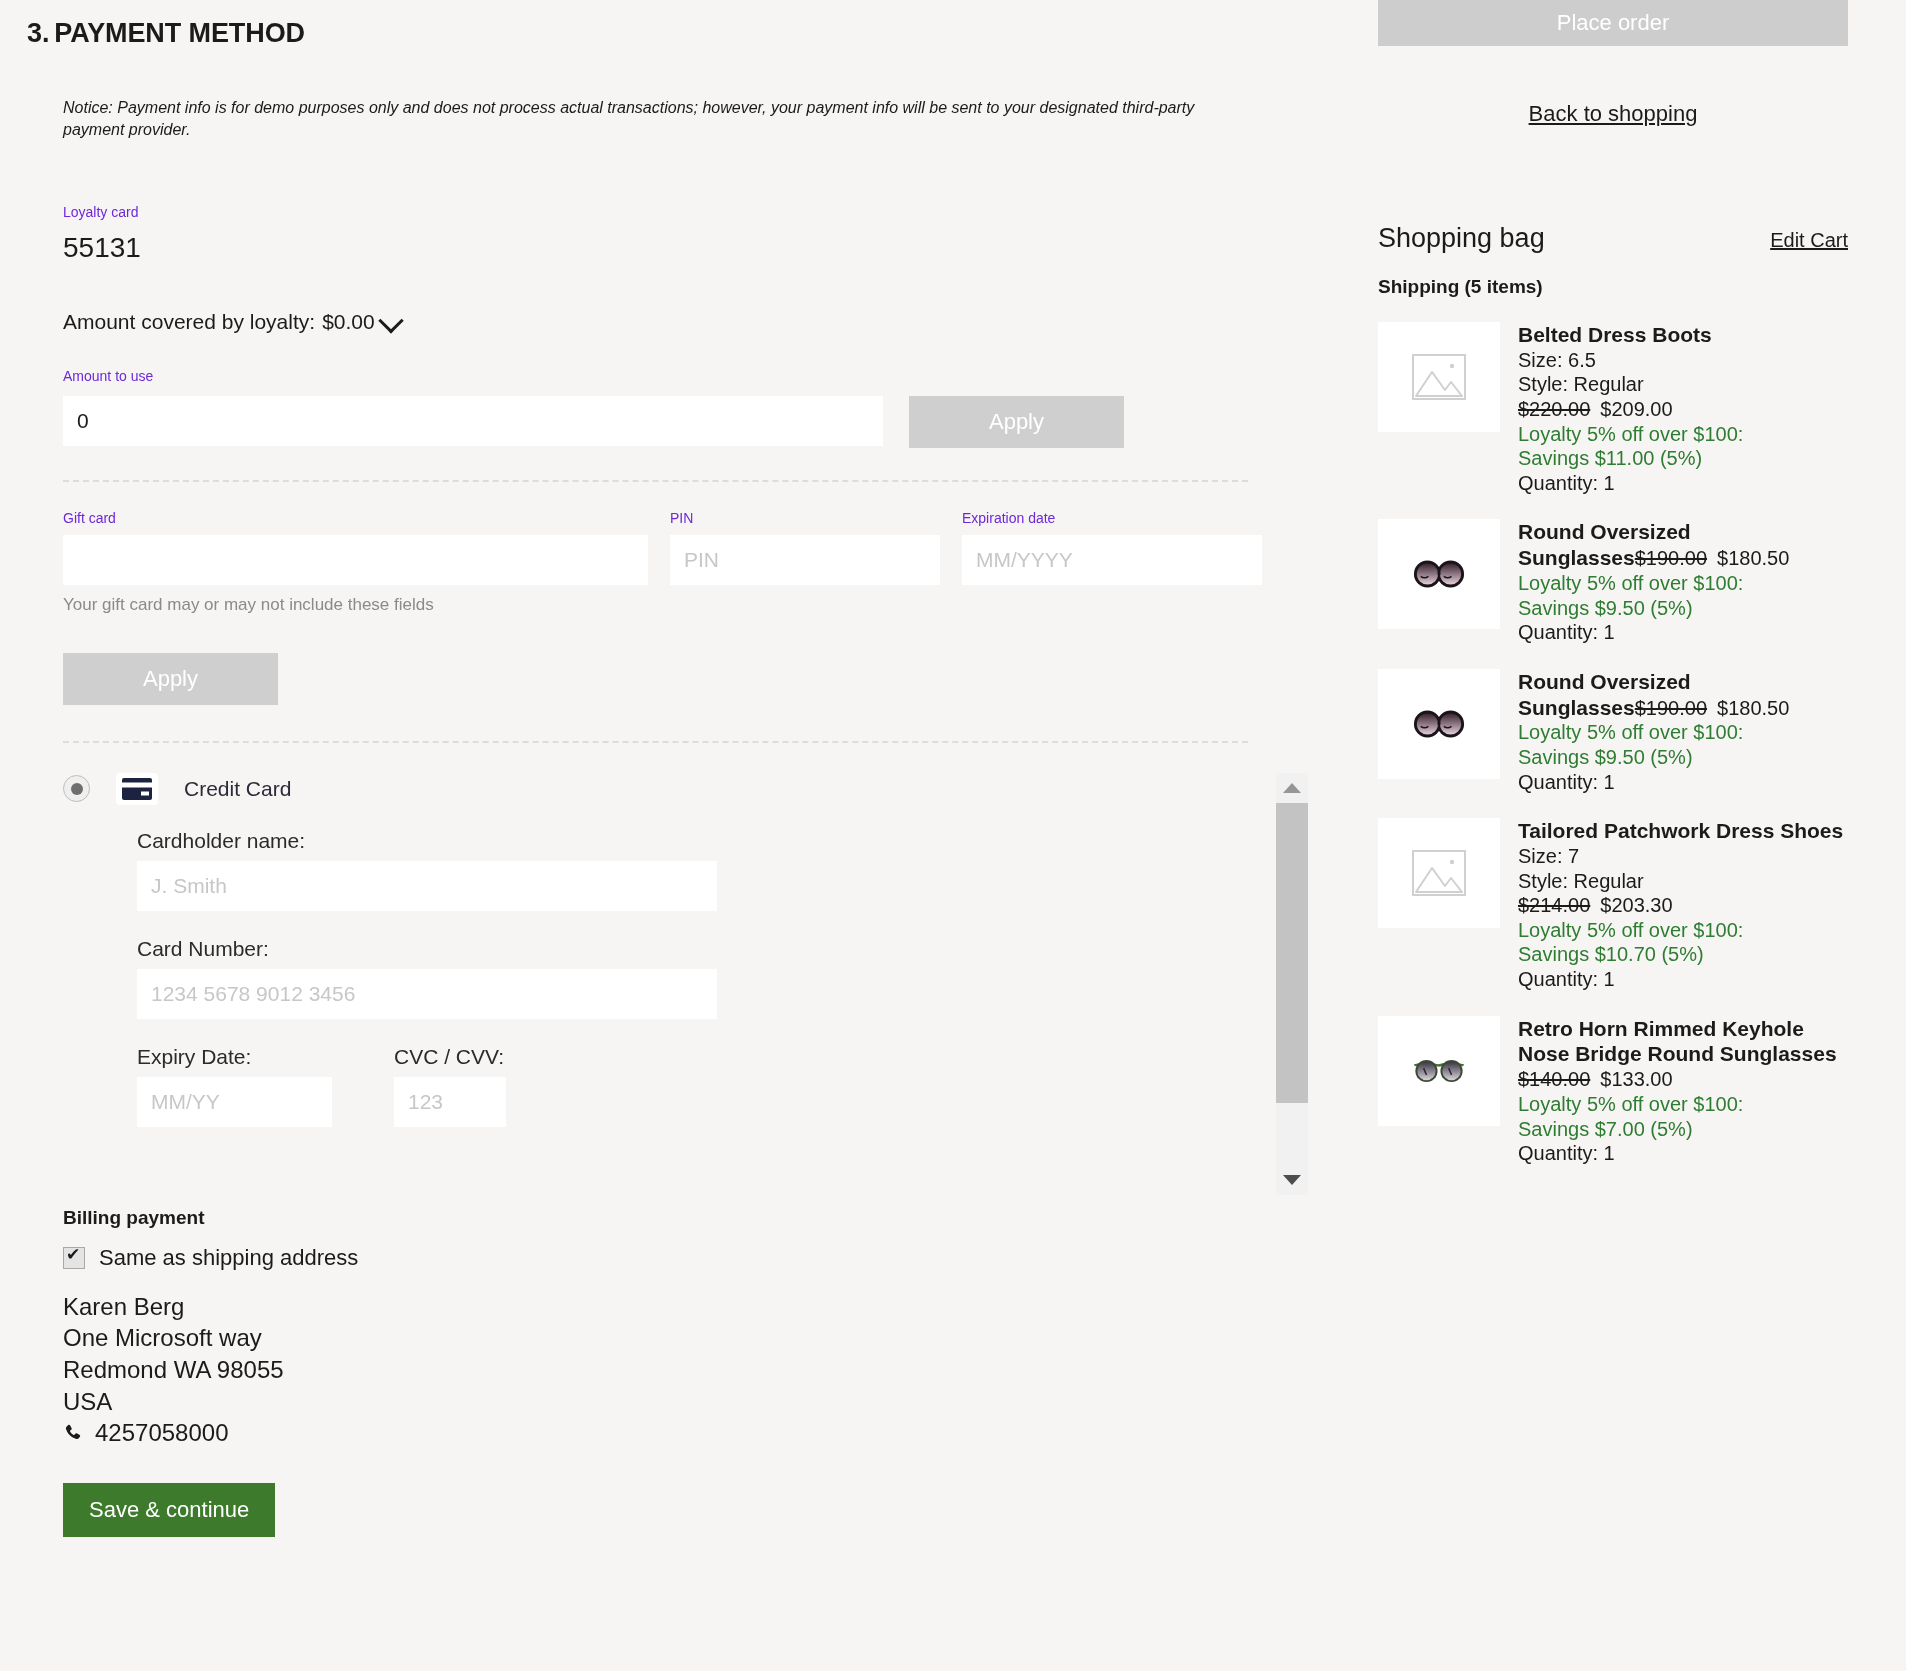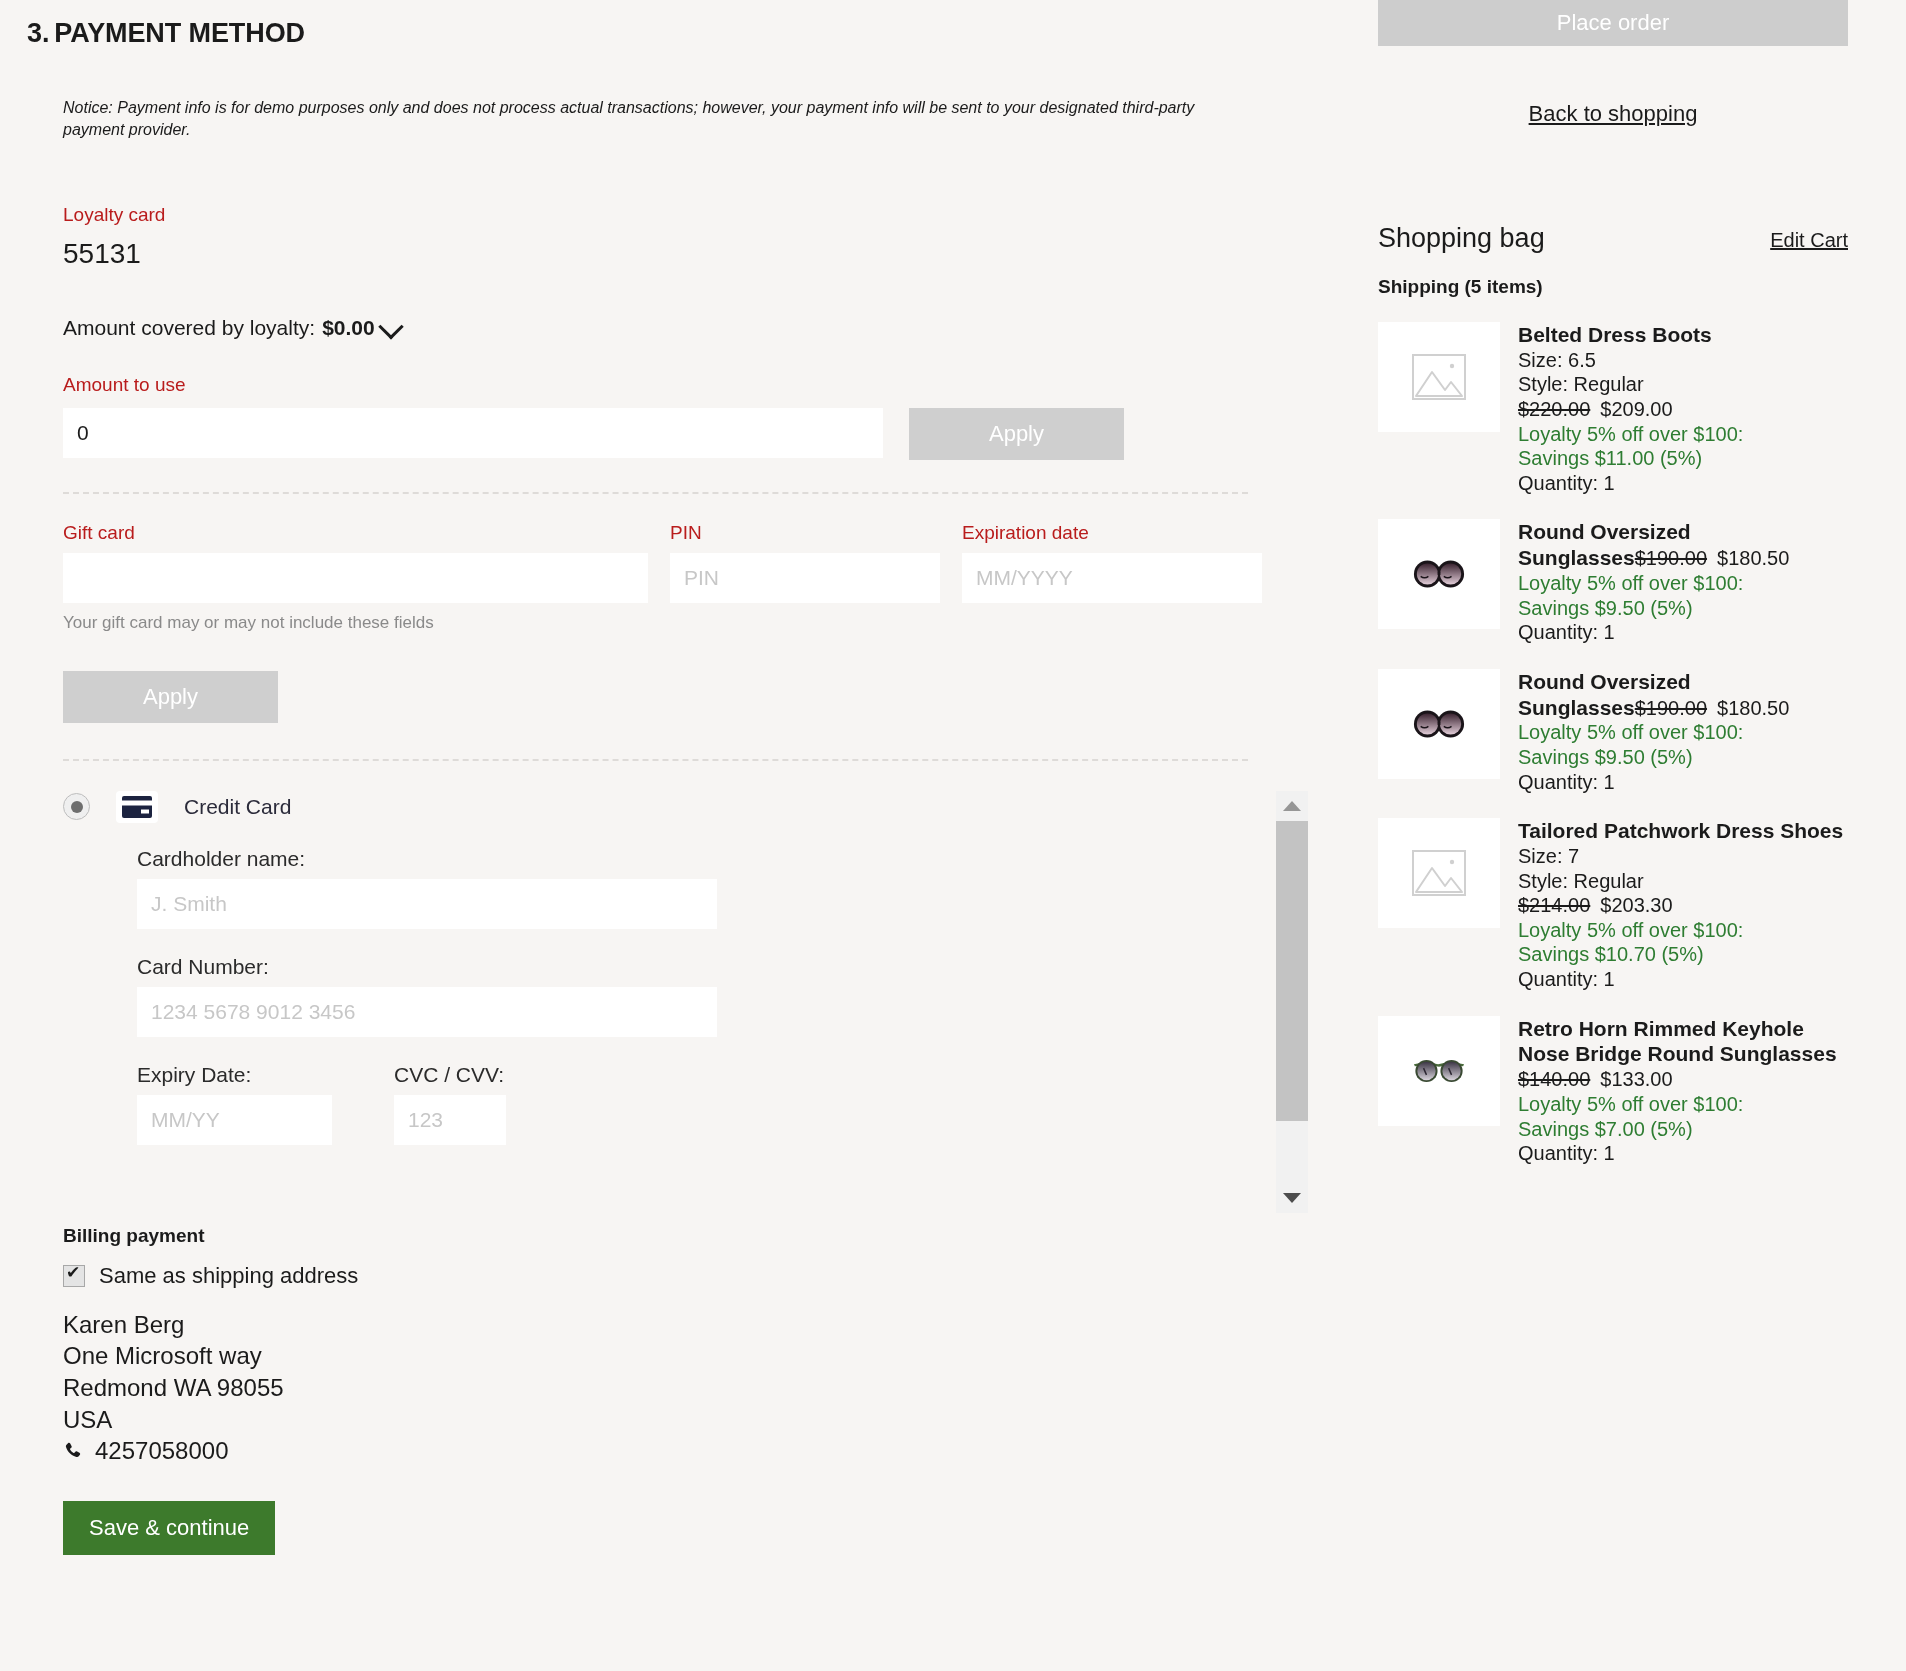--- a/index.html
+++ b/index.html
@@ -43,22 +43,22 @@
     font-style: italic;
     font-size: 16px;
     line-height: 1.4;
     color: #1b1b1b;
     margin: 48px 0 0 58px;
     width: 1180px;
   }
 
   
   .field-label {
-    font-size: 19px;
-    color: #b91c1c;
+    font-size: 14px;
+    color: #6d28d9;
     margin-bottom: 9px;
   }
   .bigvalue {
     font-size: 28px;
     margin-top: 12px;
     color: #1b1b1b;
   }
   .txt-input {
     background: #ffffff;
     border: none;
@@ -100,21 +100,21 @@
 
   
   .loyalty { margin: 62px 0 0 58px; }
   .loyalty-covered {
     font-size: 21px;
     margin-top: 46px;
     display: flex;
     align-items: flex-end;
     gap: 7px;
   }
-  .loyalty-covered b { font-weight: bold; }
+  .loyalty-covered b { font-weight: normal; }
   .chev {
     display: inline-block;
     width: 15px; height: 15px;
     border-right: 3px solid #1b1b1b;
     border-bottom: 3px solid #1b1b1b;
     transform: rotate(45deg) translate(-3px,-3px);
   }
   .amount-row {
     display: flex;
     align-items: flex-start;

